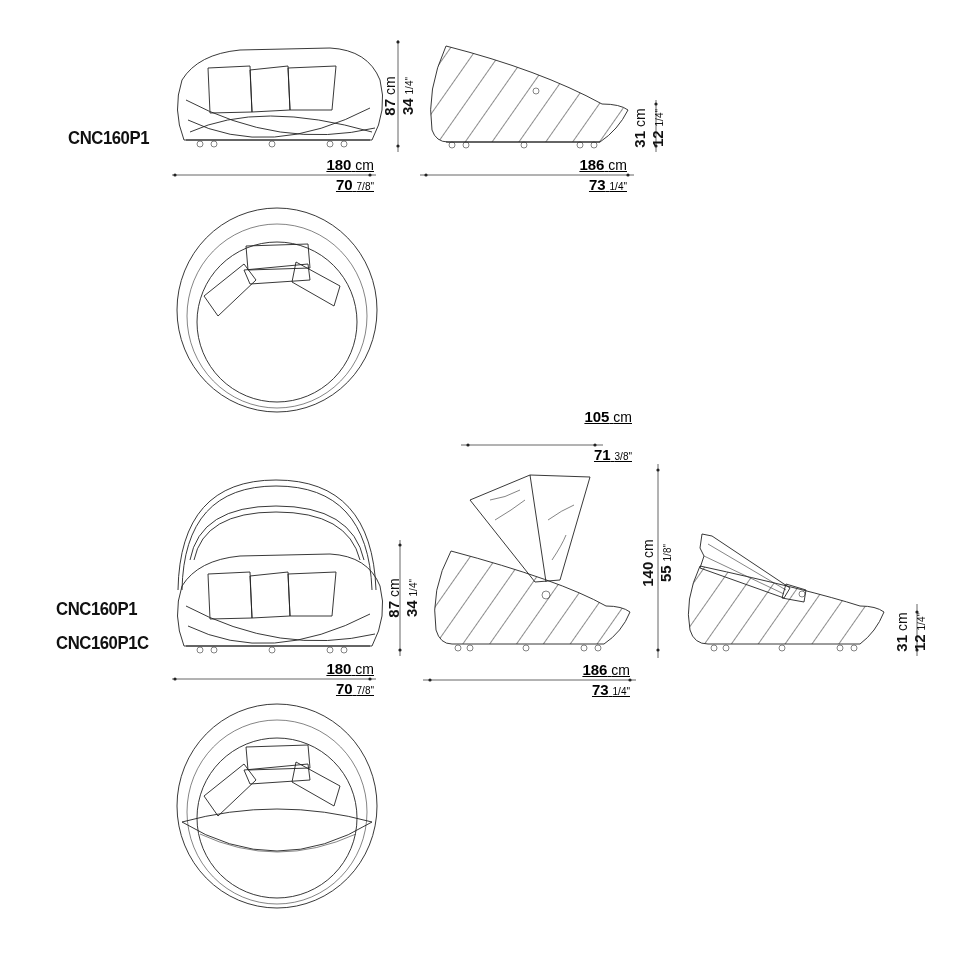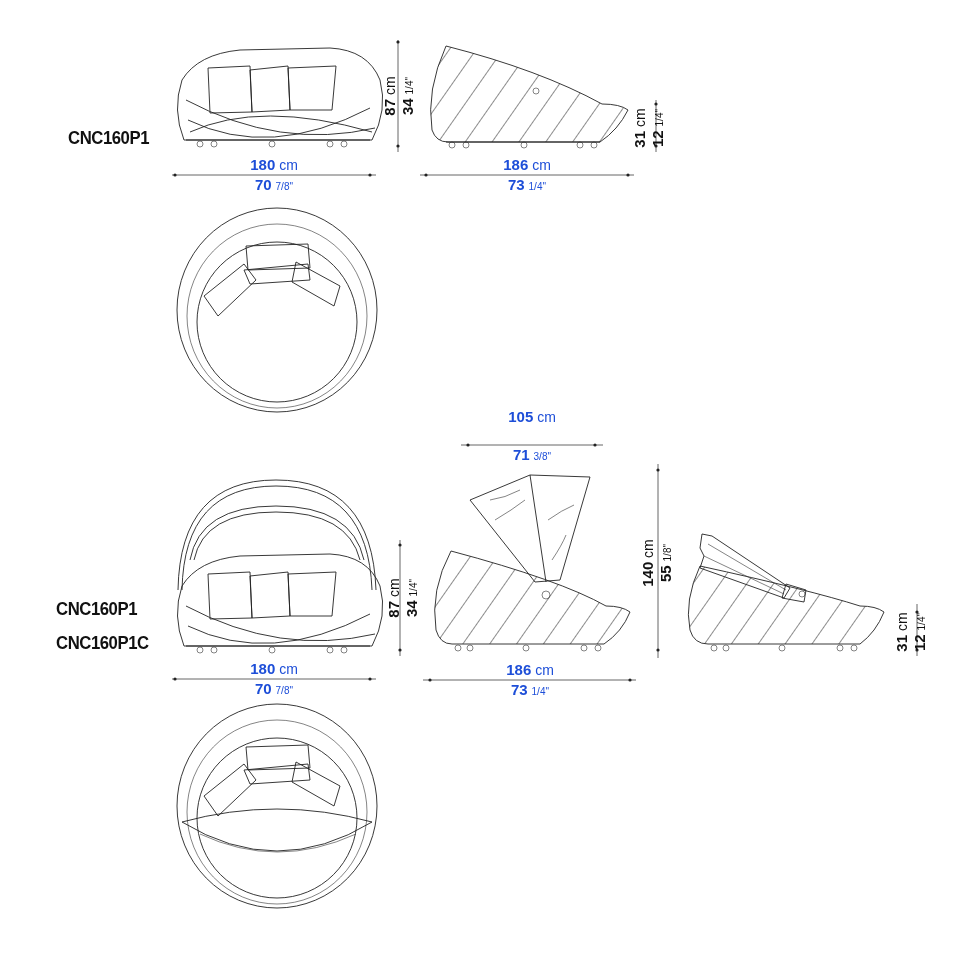--- a/index.html
+++ b/index.html
@@ -1,21 +1,21 @@
 <!DOCTYPE html>
 <html><head>
 <meta charset="utf-8">
 <style>
   html, body { margin:0; padding:0; background:#ffffff; }
   body { width:962px; height:957px; position:relative; overflow:hidden;
          font-family:"Liberation Sans", sans-serif; color:#111; }
   .abs { position:absolute; }
   .model { font-family:"Liberation Sans", sans-serif; font-weight:bold; font-size:19px;
            letter-spacing:-0.5px; color:#111; transform:scaleX(0.88); transform-origin:left center; }
-  .dim-h { position:absolute; text-align:center; font-size:14px; line-height:16px; color:#1d4ed8; }
+  .dim-h { position:absolute; text-align:right; font-size:14px; line-height:16px; color:#000000;text-decoration:underline; }
   .dim-h .num { font-weight:bold; font-size:15px; }
   .dim-h .unit { font-size:14px; }
   .dim-h .frac { font-size:10px; }
   .dim-v { position:absolute; transform:rotate(-90deg); transform-origin:center center;
            text-align:center; font-size:14px; line-height:16px; white-space:nowrap; }
   .dim-v .num { font-weight:bold; font-size:15px; }
   .dim-v .frac { font-size:10px; }
   svg { position:absolute; left:0; top:0; overflow:visible; }
   .line { stroke:#222; stroke-width:0.9; fill:none; }
   .thin { stroke:#333; stroke-width:0.6; fill:none; }

